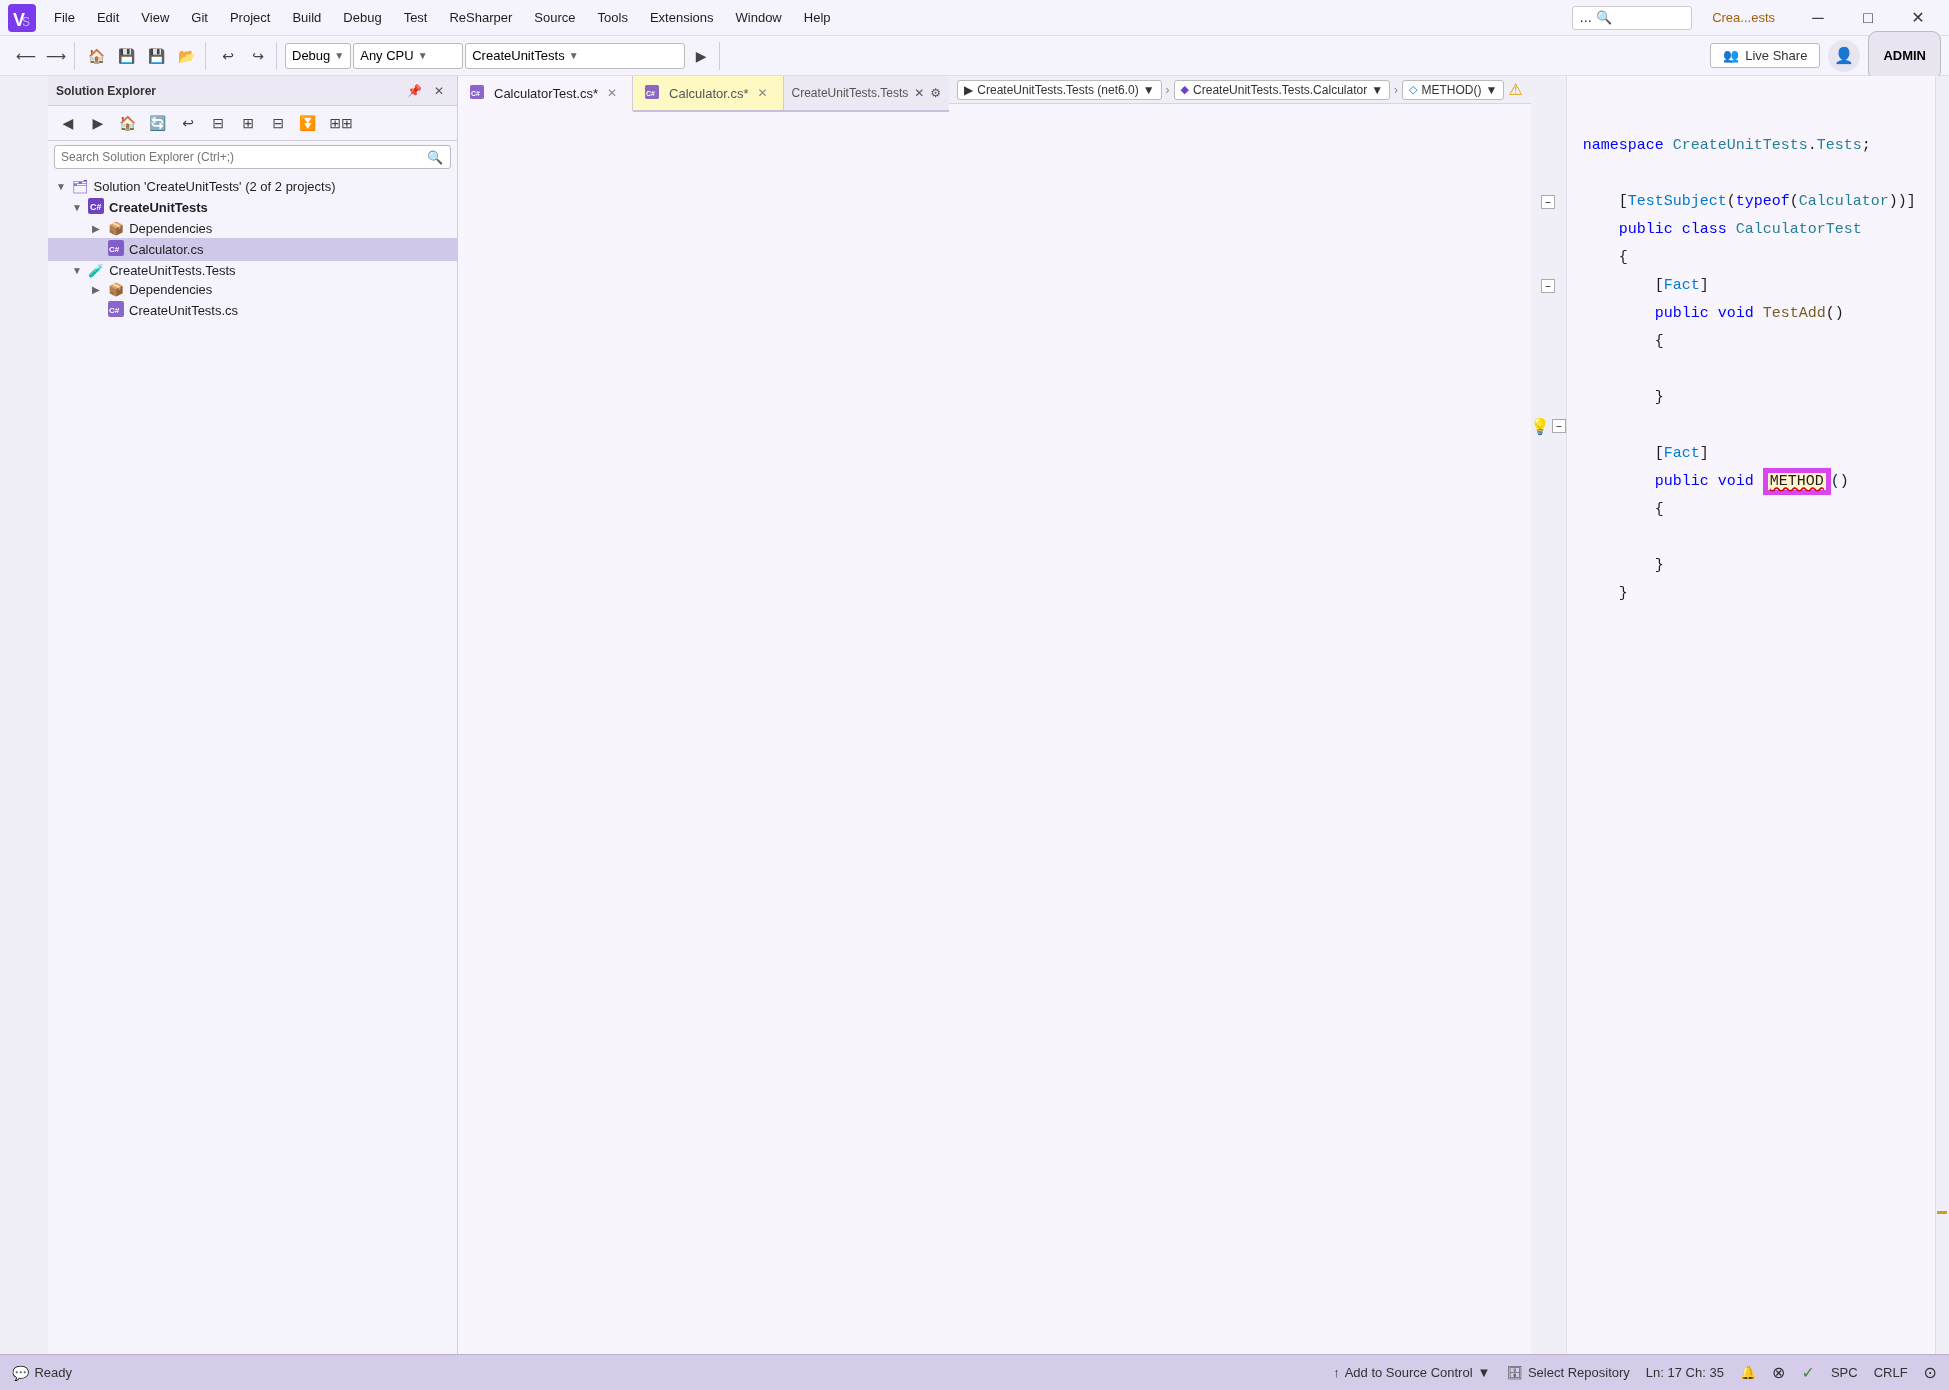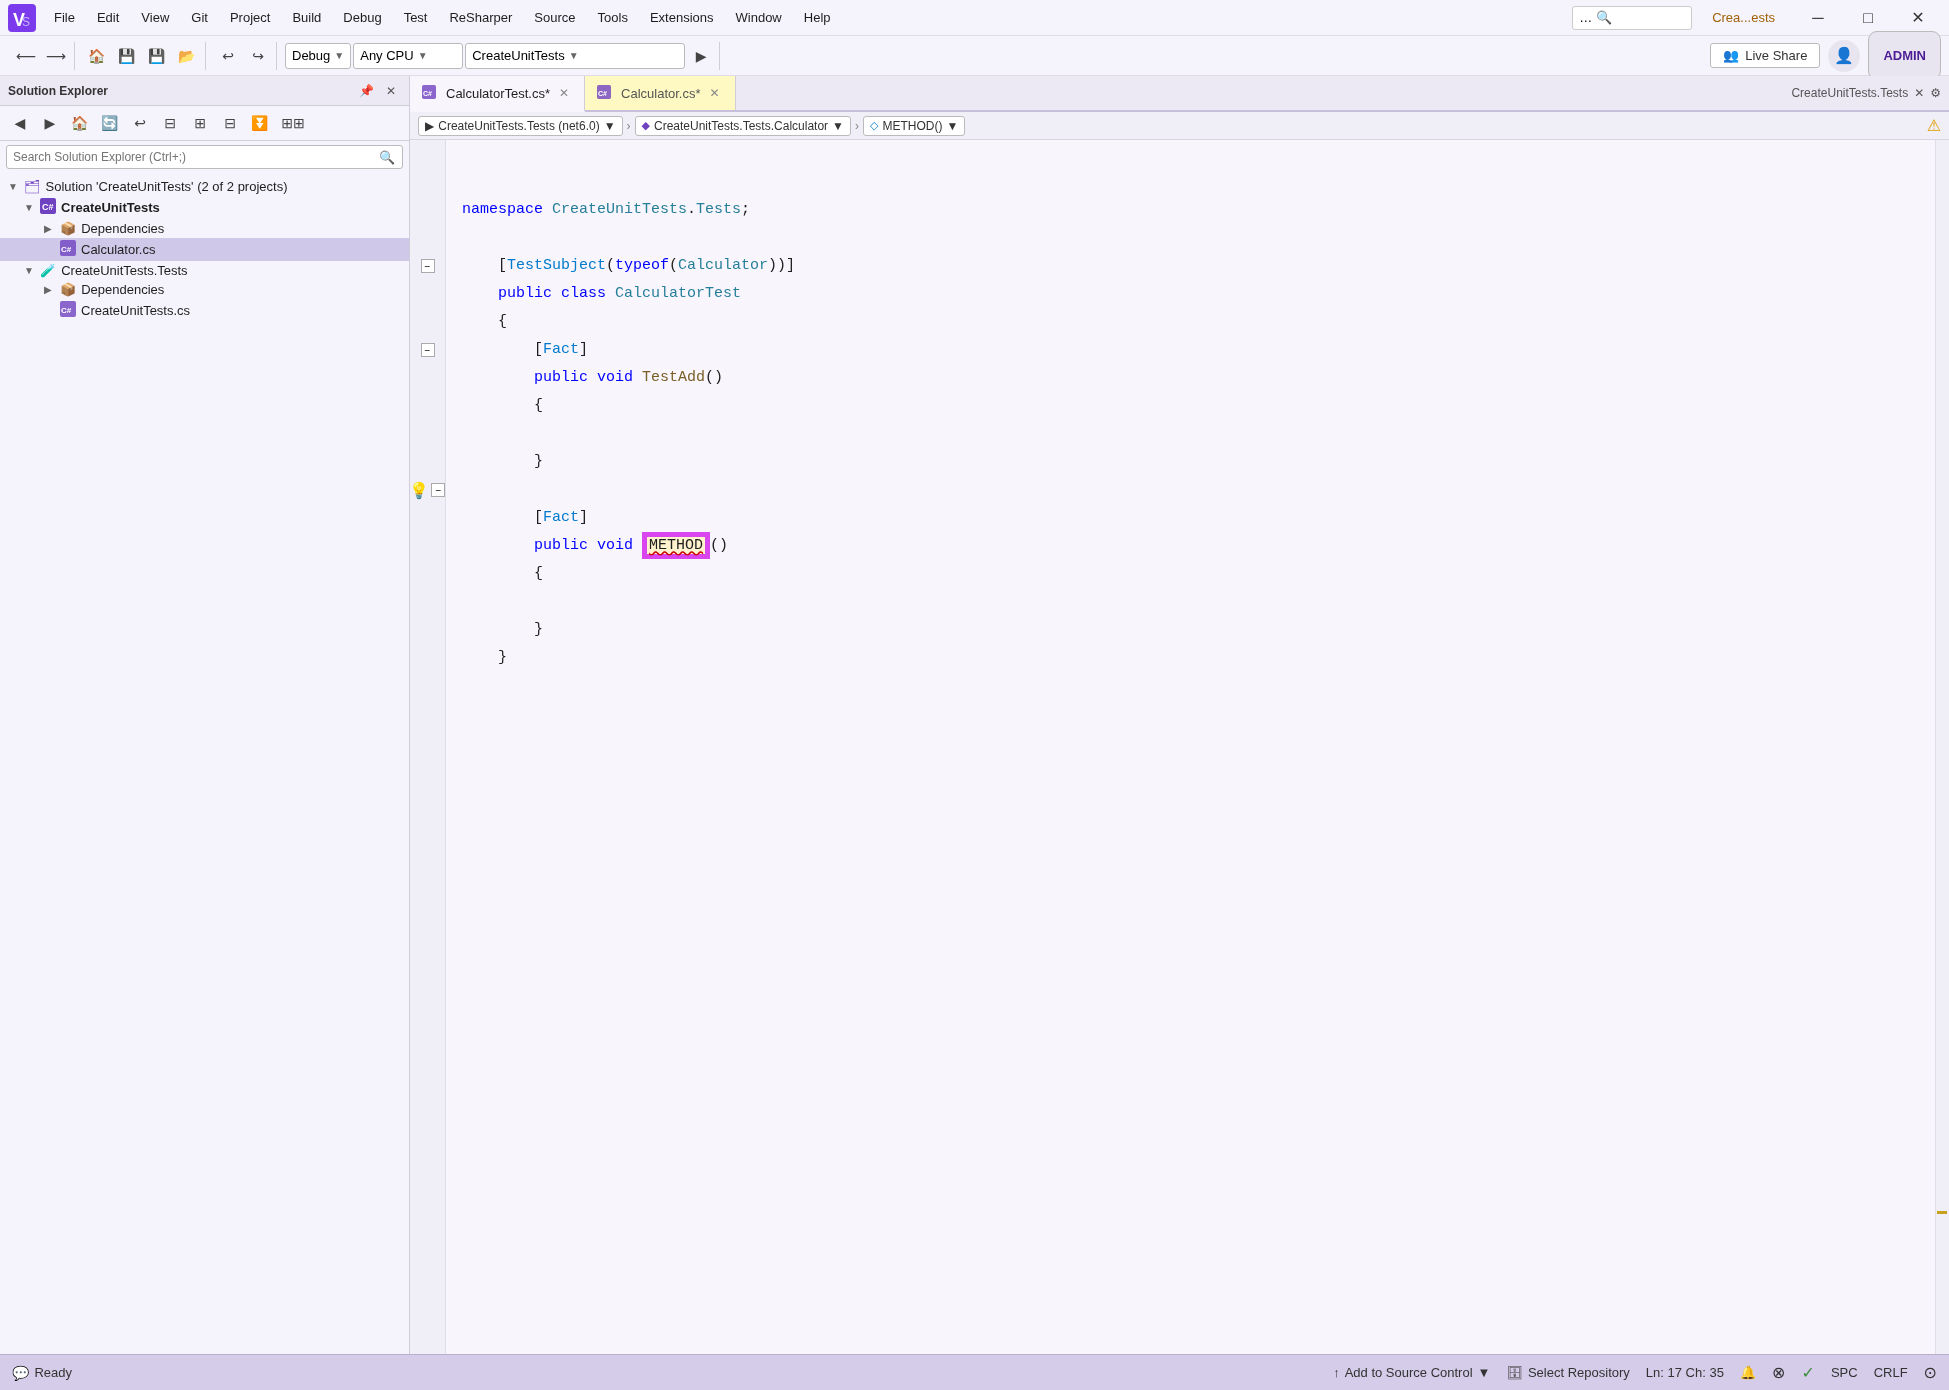--- a/index.html
+++ b/index.html
@@ -133,28 +133,29 @@
       color: #333;
     }
     .admin-btn {
       padding: 16px 14px;
       background: #e8e4f0;
       border: 1px solid #bbb;
       border-radius: 9px;
       cursor: pointer;
       font-size: 13px;
       font-weight: 600;
-      color: #4c1d95;
+      color: #000000;
     }
 
     
     .main-layout {
       display: flex;
       flex: 1;
       overflow: hidden;
+      padding-left: 48px;
     }
 
     
     .solution-explorer {
       width: 410px;
       background: #f5f3fb;
       border-right: 1px solid #d0ccd8;
       display: flex;
       flex-direction: column;
       flex-shrink: 0;
@@ -234,21 +235,21 @@
       color: #666;
       flex-shrink: 0;
     }
     .tree-label { color: #1e1e1e; }
     .tree-label.bold { font-weight: 700; }
 
     
     .editor-area {
       flex: 1;
       display: flex;
-      flex-direction: column;
+      flex-direction: row;
       background: #f8f6fc;
       overflow: hidden;
     }
     .tab-bar {
       display: flex;
       align-items: stretch;
       background: #ece8f4;
       border-bottom: 2px solid #c8c0da;
       height: 36px;
       flex-shrink: 0;

